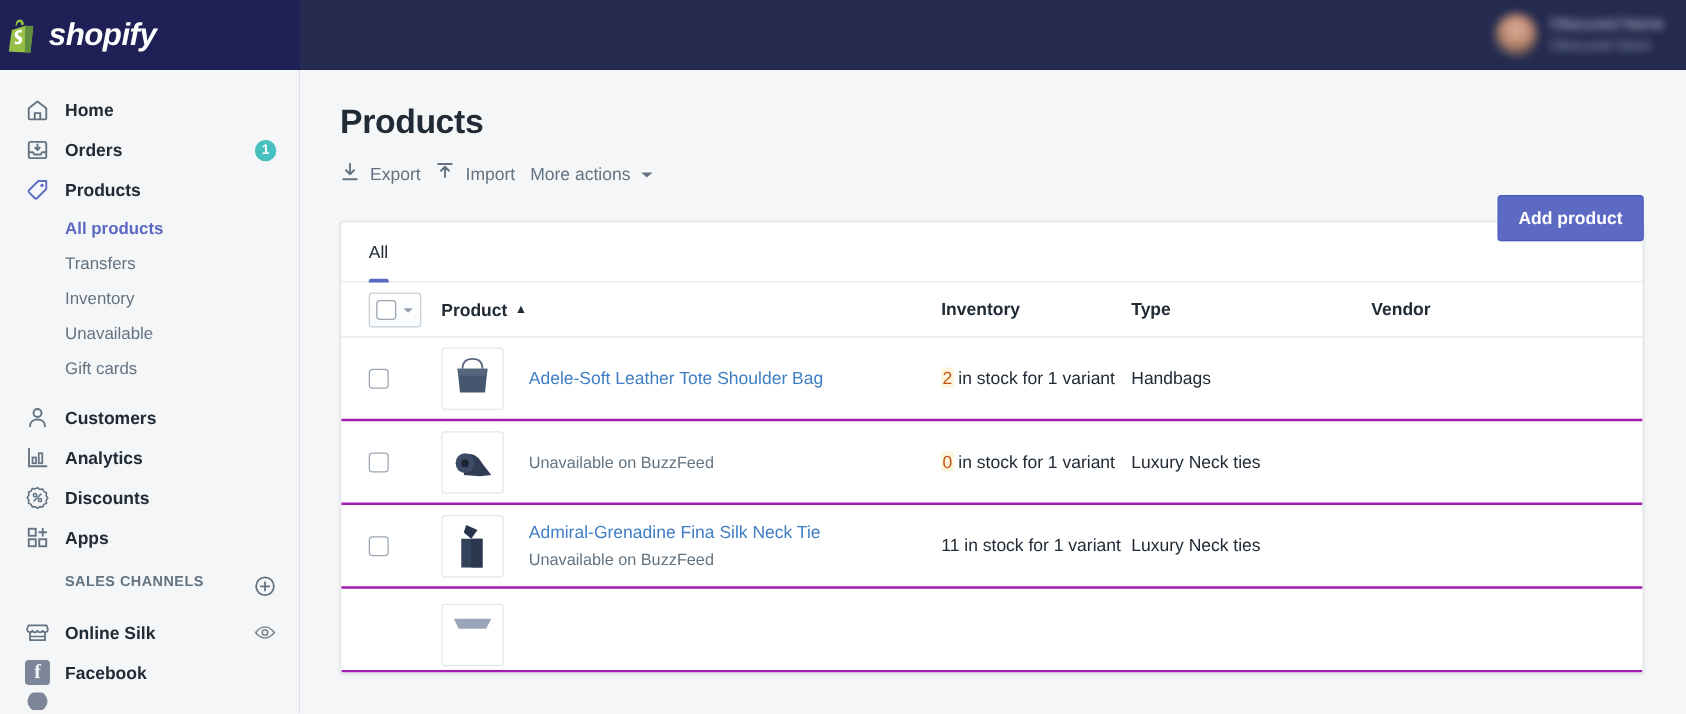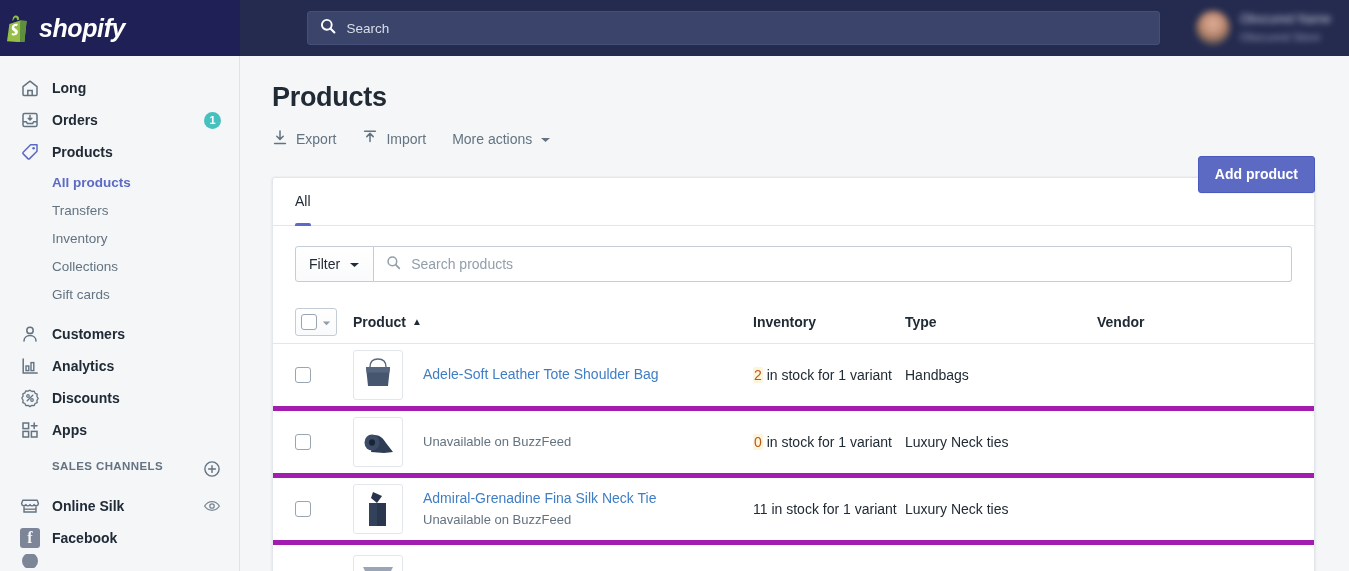--- a/index.html
+++ b/index.html
@@ -91,21 +91,21 @@
 
   
   .main {
     position: absolute; top: 56px; left: 240px; width: 1109px; height: 515px;
     background: #f4f6f8; overflow: hidden;
   }
   .page-head { padding: 26px 34px 0 32px; }
   .page-title {
     font-size: 27px; color: #212b36; font-weight: bold; letter-spacing: -.3px;
   }
-  .action-row { display: flex; align-items: center; gap: 26px; margin-top: 16px; }
+  .action-row { display: flex; align-items: center; gap: 12px; margin-top: 16px; }
   .action-btn {
     display: flex; align-items: center; gap: 8px; cursor: pointer;
     font-size: 14px; color: #637381;
   }
   .add-btn {
     position: absolute; top: 100px; right: 34px;
     background: #5c6ac4; border: 1px solid #4959bd; border-radius: 3px;
     color: #ffffff; font-size: 14px; font-weight: 600;
     padding: 9px 16px; cursor: pointer; line-height: 1.2;
     box-shadow: 0 1px 0 rgba(22,29,37,.05);
@@ -158,21 +158,21 @@
     border-radius: 3px; background: #ffffff; flex: none;
   }
   .col-prod { width: 400px; flex: none; display: flex; align-items: center; gap: 6px; }
   .col-inv { width: 152px; flex: none; }
   .col-type { width: 192px; flex: none; }
   .col-vendor { flex: 1; }
   .th { font-size: 14px; color: #212b36; font-weight: bold; }
 
   .row {
     display: flex; align-items: center; padding: 0 22px;
-    border-bottom: 5px solid #a21caf; min-height: 67px;
+    border-bottom: 2px solid #a21caf; min-height: 67px;
   }
   .row-check { width: 58px; flex: none; display: flex; align-items: center; }
   .row-prod { width: 400px; flex: none; display: flex; align-items: center; gap: 20px; }
   .thumb {
     width: 50px; height: 50px; flex: none; background: #ffffff;
     border: 1px solid #e3e6ea; border-radius: 3px;
     display: flex; align-items: center; justify-content: center; overflow: hidden;
   }
   .prod-txt { display: flex; flex-direction: column; gap: 5px; }
   .prod-link { font-size: 14px; color: #3f7ec5; cursor: pointer; line-height: 1.25; }
@@ -200,31 +200,20 @@
         <svg width="26" height="28" viewBox="0 0 26 28">
           <path d="M9.2 3.1c.6-.9 1.6-1.5 2.7-1.5 1.9 0 3.1 1.6 3.4 3.9l-2.2.7c-.1-1.6-.6-2.6-1.4-2.6-.9 0-1.7 1.1-2.5 2.9l-.9.3c.2-1.5.5-2.8.9-3.7z" fill="#8fbf3f"></path>
           <path d="M16.2 6.6 5.4 9.9 3 27.2l17.3 1.3L22.6 7z" fill="#95bf47"></path>
           <path d="M16.2 6.6 22.6 7l-2.3 21.5-4.4-.3z" fill="#5e8e3e"></path>
           <path d="M12.8 12.2c-1.6-.4-2.6.1-2.6 1 0 1.6 3.7 1.6 3.7 4.6 0 2.2-1.6 3.6-3.8 3.6-1.5 0-2.6-.5-2.6-.5l.5-2s1.1.6 2 .6c.7 0 1-.4 1-.9 0-1.7-3.3-1.8-3.3-4.6 0-2.2 1.5-4.2 4.6-4.2 1 0 1.6.2 1.6.2z" fill="#ffffff"></path>
         </svg>
       </span>
       <span class="logo-word">shopify</span>
     </div>
 
-    <div class="top-search-wrap">
-      <div class="top-search">
-        <span>
-          <svg width="16" height="16" viewBox="0 0 16 16">
-            <circle cx="6.8" cy="6.8" r="4.9" fill="none" stroke="#ffffff" stroke-width="1.9"></circle>
-            <line x1="10.4" y1="10.4" x2="14.4" y2="14.4" stroke="#ffffff" stroke-width="2.1" stroke-linecap="round"></line>
-          </svg>
-        </span>
-        <span class="ph">Search</span>
-      </div>
-    </div>
 
     <div class="user-chip">
       <div class="avatar"></div>
       <div class="user-text">
         <span>Obscured Name</span>
         <span class="sub">Obscured Store</span>
       </div>
     </div>
   </div>
 
@@ -232,21 +221,21 @@
 
     <div style="height:16px"></div>
 
     <div class="nav-item">
       <span class="nav-icon">
         <svg width="20" height="20" viewBox="0 0 20 20">
           <path d="M3 8.6 10 3.2l7 5.4V16.6a.9.9 0 0 1-.9.9H3.9a.9.9 0 0 1-.9-.9z" fill="none" stroke="#637381" stroke-width="1.5" stroke-linejoin="round"></path>
           <path d="M7.8 17.5v-5h4.4v5" fill="none" stroke="#637381" stroke-width="1.5"></path>
         </svg>
       </span>
-      <span class="label">Long</span>
+      <span class="label">Home</span>
     </div>
 
     <div class="nav-item">
       <span class="nav-icon">
         <svg width="20" height="20" viewBox="0 0 20 20">
           <rect x="3" y="3.5" width="14" height="13" rx="1.6" fill="none" stroke="#637381" stroke-width="1.5"></rect>
           <path d="M3 11.8h3.4l1 1.8h5.2l1-1.8H17" fill="none" stroke="#637381" stroke-width="1.5" stroke-linejoin="round"></path>
           <path d="M10 5.6v4.2M8.2 8.2 10 10l1.8-1.8" fill="none" stroke="#637381" stroke-width="1.5" stroke-linecap="round" stroke-linejoin="round"></path>
         </svg>
       </span>
@@ -267,21 +256,21 @@
     <div class="subnav-item current">
       <span>All products</span>
     </div>
     <div class="subnav-item">
       <span>Transfers</span>
     </div>
     <div class="subnav-item">
       <span>Inventory</span>
     </div>
     <div class="subnav-item">
-      <span>Collections</span>
+      <span>Unavailable</span>
     </div>
     <div class="subnav-item">
       <span>Gift cards</span>
     </div>
 
     <div class="nav-gap"></div>
 
     <div class="nav-item">
       <span class="nav-icon">
         <svg width="20" height="20" viewBox="0 0 20 20">
@@ -408,39 +397,20 @@
     <button class="add-btn">Add product</button>
 
     <div class="card">
 
       <div class="tabs">
         <div class="tab active">
           <span>All</span>
         </div>
       </div>
 
-      <div class="filter-row">
-        <div class="filter-btn">
-          <span>Filter</span>
-          <span>
-            <svg width="11" height="8" viewBox="0 0 11 8">
-                <path d="M1 2l4.5 4L10 2z" fill="#212b36"></path>
-              </svg>
-          </span>
-        </div>
-        <div class="search-box">
-          <span>
-            <svg width="15" height="15" viewBox="0 0 16 16">
-              <circle cx="6.8" cy="6.8" r="4.6" fill="none" stroke="#919eab" stroke-width="1.6"></circle>
-              <line x1="10.3" y1="10.3" x2="14.2" y2="14.2" stroke="#919eab" stroke-width="1.8" stroke-linecap="round"></line>
-            </svg>
-          </span>
-          <span class="ph">Search products</span>
-        </div>
-      </div>
 
       <div class="thead">
         <div class="col-check">
           <div class="check-drop">
             <span class="cbox"></span>
             <span>
               <svg width="9" height="7" viewBox="0 0 9 7">
                   <path d="M.8 1.6 4.5 5.2 8.2 1.6z" fill="#919eab"></path>
                 </svg>
             </span>

